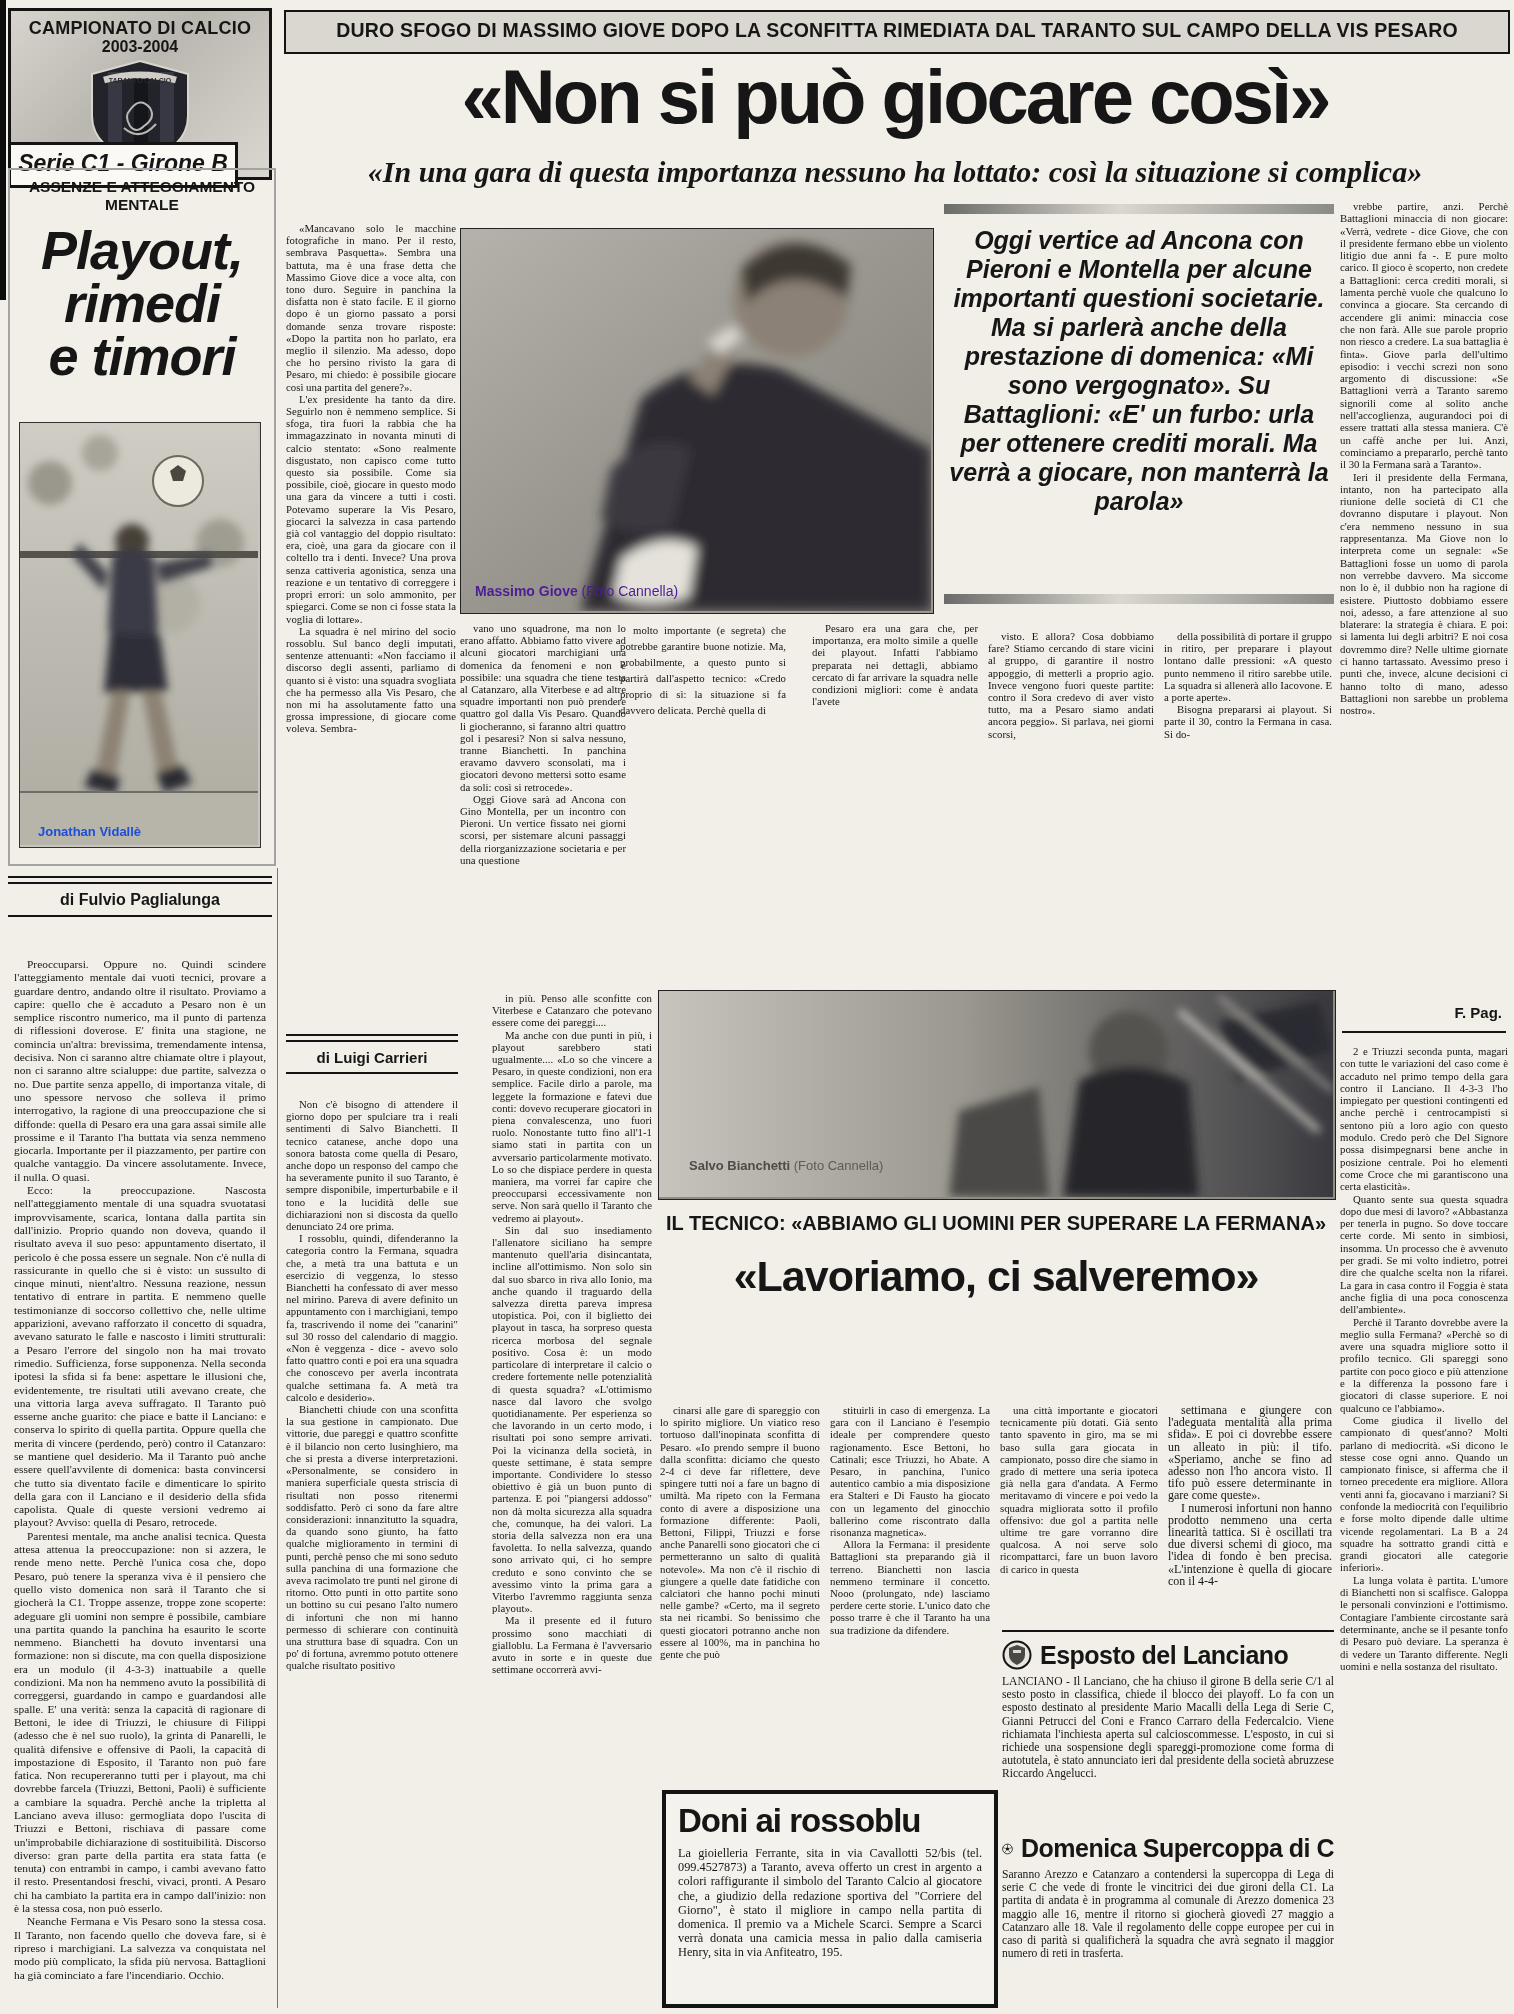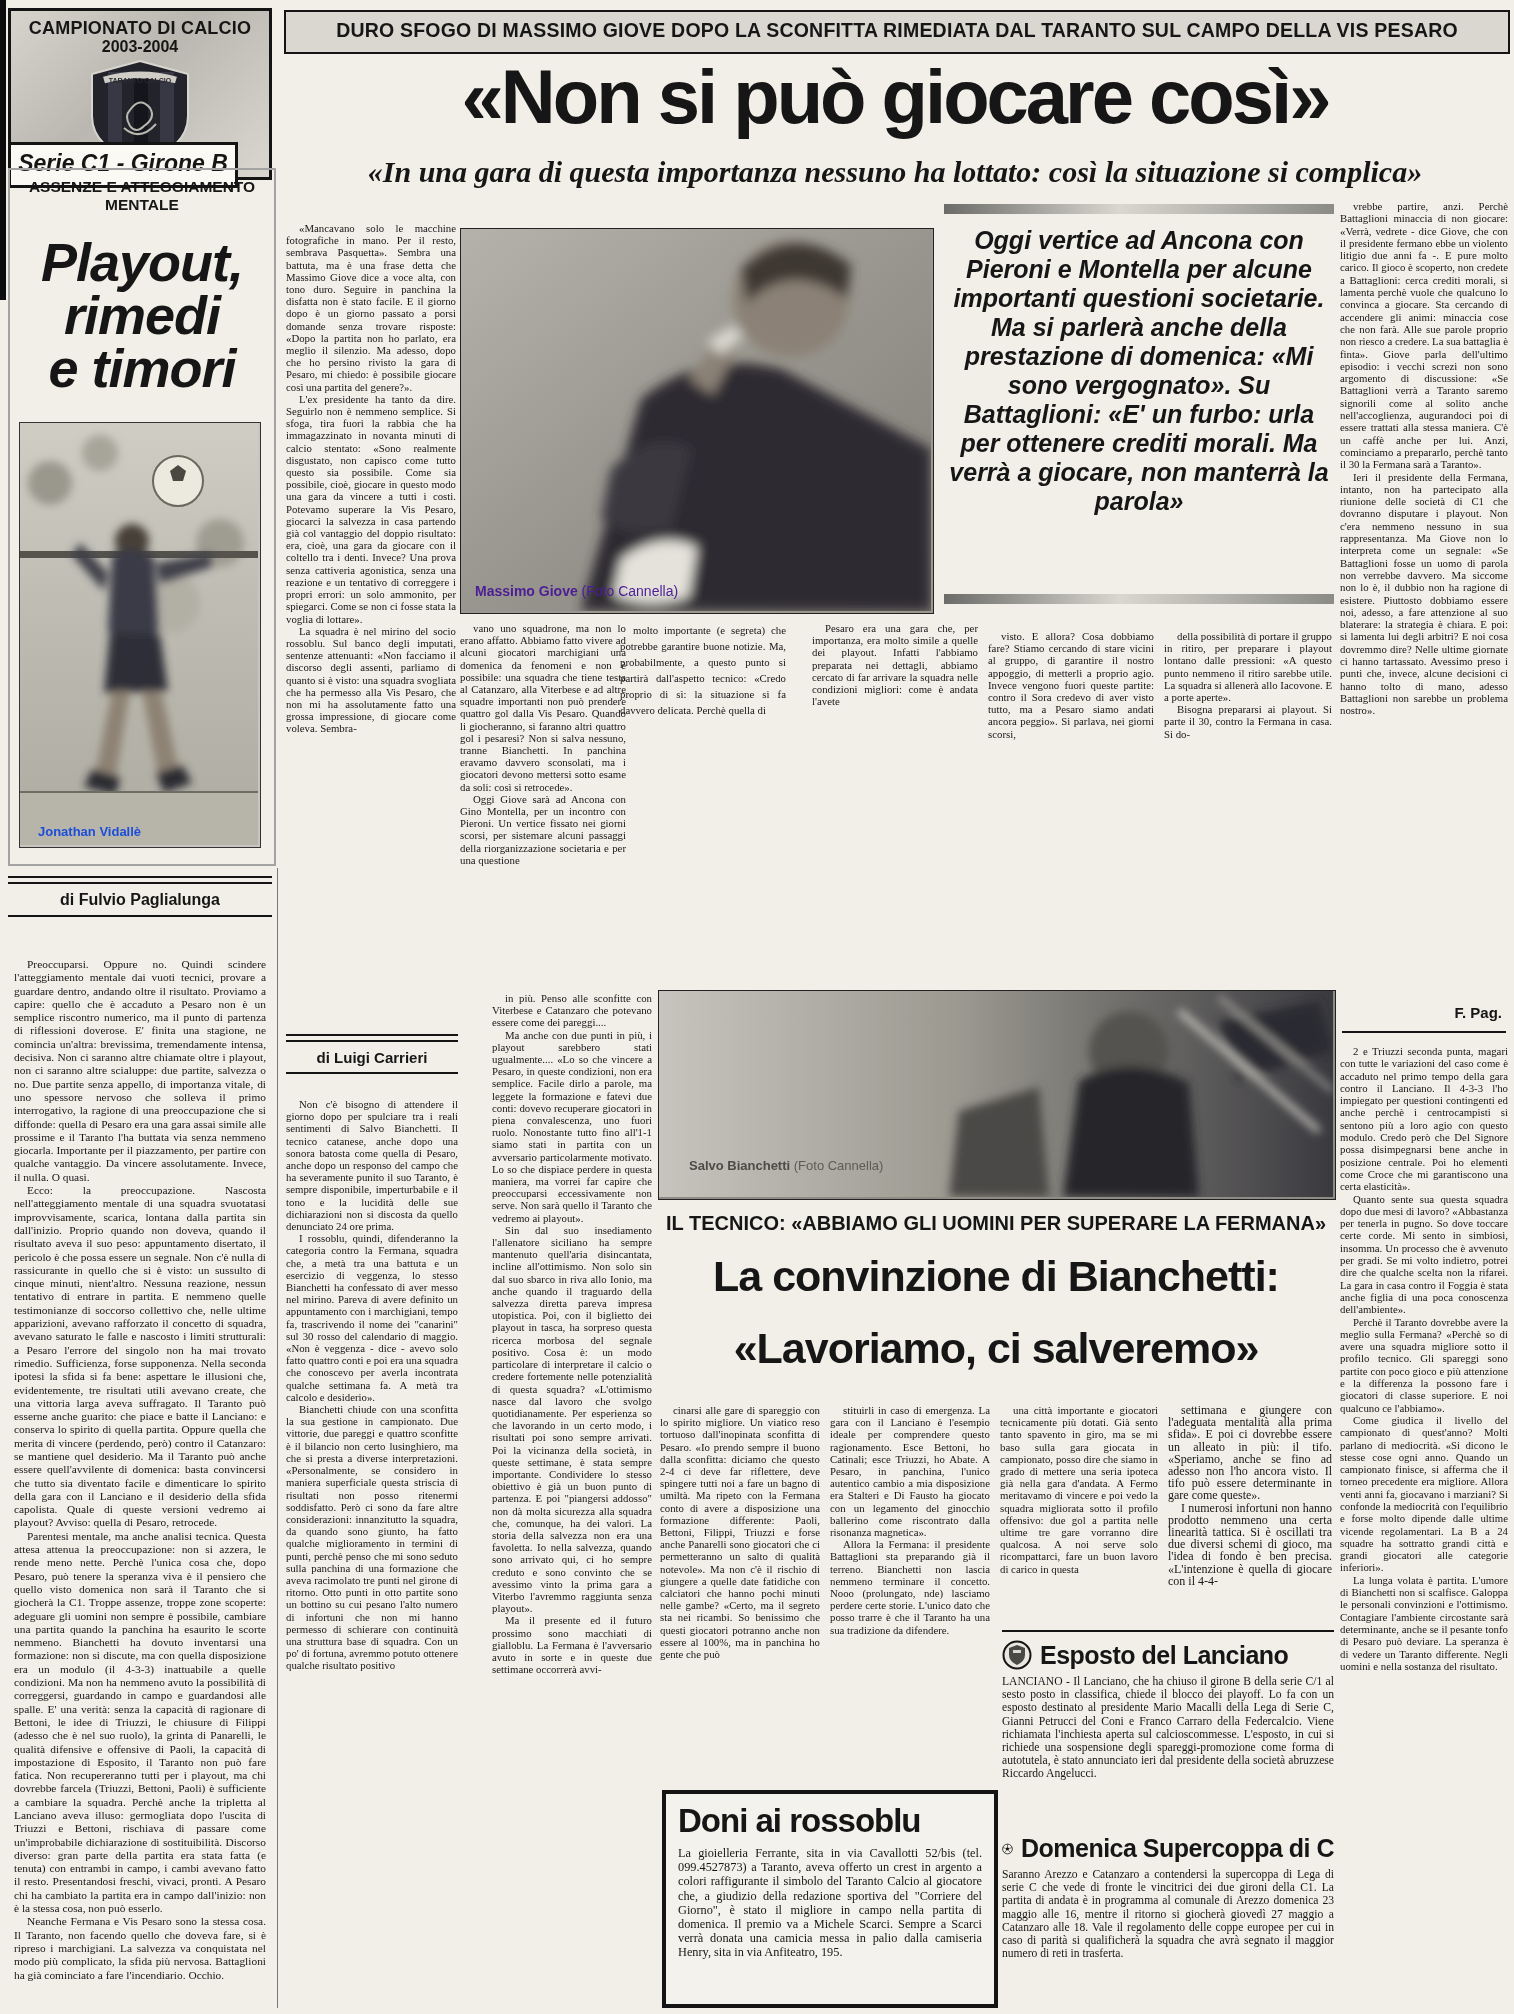--- a/index.html
+++ b/index.html
@@ -30,21 +30,21 @@
                  font-size:76px;line-height:98px;text-align:center;letter-spacing:-3px;}
   #sub-headline{left:284px;top:146px;width:1222px;height:54px;font-weight:bold;
                 font-style:italic;font-size:30px;line-height:52px;text-align:center;}
 
   
   #left-box{left:8px;top:168px;width:264px;height:694px;border:2px solid #a3a3a3;}
   #left-kicker{margin-top:8px;text-align:center;font-weight:bold;font-size:15.5px;}
   #playout-title p{margin:0;text-align:center;font-weight:bold;font-style:italic;
                    font-size:54px;line-height:53px;letter-spacing:-1px;
                    font-family:"Liberation Sans",sans-serif;}
-  #playout-title{margin-top:22px;}
+  #playout-title{margin-top:10px;}
   #vidalle-photo{position:absolute;left:9px;top:252px;width:240px;height:424px;
                  border:1px solid #333;background:#c7c5be;}
   #vidalle-caption{position:absolute;left:18px;bottom:8px;font-size:13px;color:#1d4ed8;
                    font-weight:bold;}
 
   .byline-block{text-align:center;}
   .byline-block .rule-a{border-top:2px solid #141414;}
   .byline-block .rule-b{border-top:2px solid #141414;margin-top:4px;}
   .byline-block .name{font-weight:bold;font-size:16px;padding:7px 0 6px;
                       font-family:"Liberation Sans",sans-serif;}
@@ -330,21 +330,20 @@
     </g>
   </svg>
   <div id="bianchetti-caption">
     <span>Salvo Bianchetti</span>
     <span class="credit">(Foto Cannella)</span>
   </div>
 </div>
 
 <div id="bianchetti-kicker" class="abs sans">IL TECNICO: «ABBIAMO GLI UOMINI PER SUPERARE LA FERMANA»</div>
 <div id="bianchetti-title" class="abs">
-    <p>La convinzione di Bianchetti:</p>
     <p>«Lavoriamo, ci salveremo»</p>
   </div>
 <div id="b-col1" class="abs body-text">
     <p>cinarsi alle gare di spareggio con lo spirito migliore. Un viatico reso tortuoso dall'inopinata sconfitta di Pesaro. «Io prendo sempre il buono dalla sconfitta: diciamo che questo 2-4 ci deve far riflettere, deve spingere tutti noi a fare un bagno di umiltà. Ma ripeto con la Fermana conto di avere a disposizione una formazione differente: Paoli, Bettoni, Filippi, Triuzzi e forse anche Panarelli sono giocatori che ci permetteranno un salto di qualità notevole». Ma non c'è il rischio di giungere a quelle date fatidiche con calciatori che hanno pochi minuti nelle gambe? «Certo, ma il segreto sta nei ricambi. So benissimo che questi giocatori potranno anche non essere al 100%, ma in panchina ho gente che può</p>
   </div>
 <div id="b-col2" class="abs body-text">
     <p>stituirli in caso di emergenza. La gara con il Lanciano è l'esempio ideale per comprendere questo ragionamento. Esce Bettoni, ho Catinali; esce Triuzzi, ho Abate. A Pesaro, in panchina, l'unico autentico cambio a mia disposizione era Stalteri e Di Fausto ha giocato con un legamento del ginocchio ballerino come riscontrato dalla risonanza magnetica».</p>
     <p>Allora la Fermana: il presidente Battaglioni sta preparando già il terreno. Bianchetti non lascia nemmeno terminare il concetto. Nooo (prolungato, nde) lasciamo perdere certe storie. L'unico dato che posso trarre è che il Taranto ha una sua tradizione da difendere.</p>
   </div>
 <div id="b-col3" class="abs body-text">

